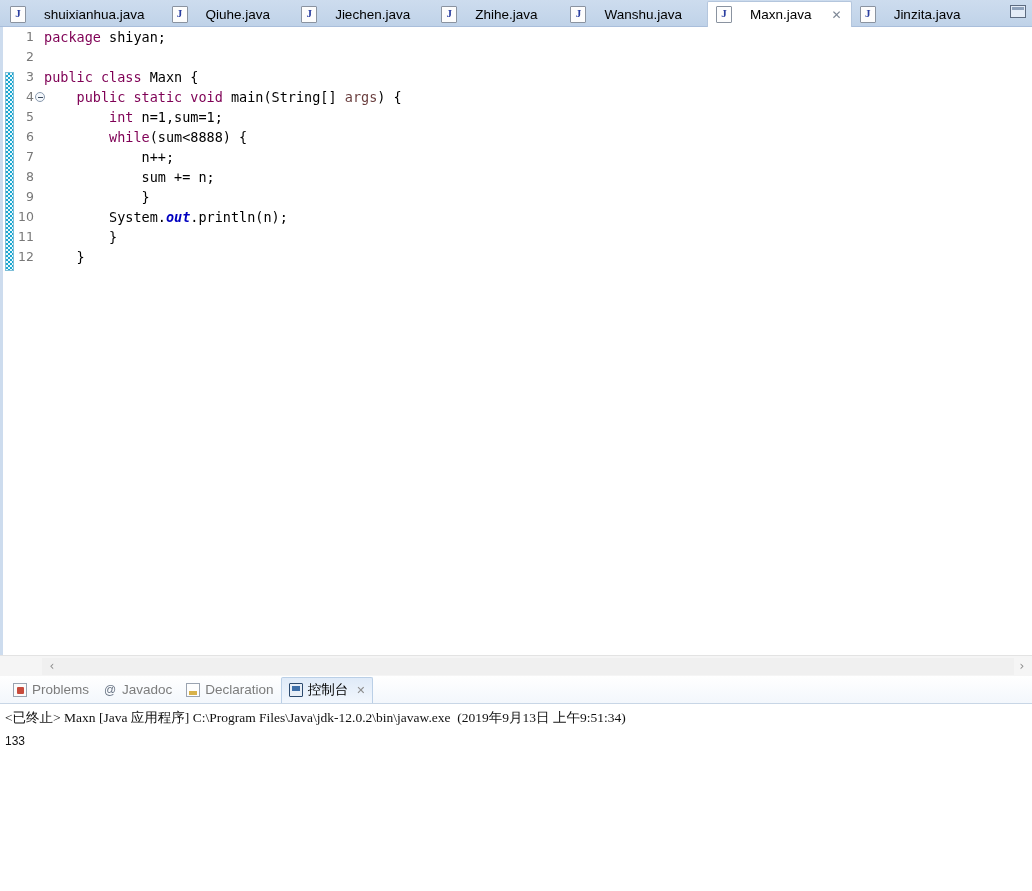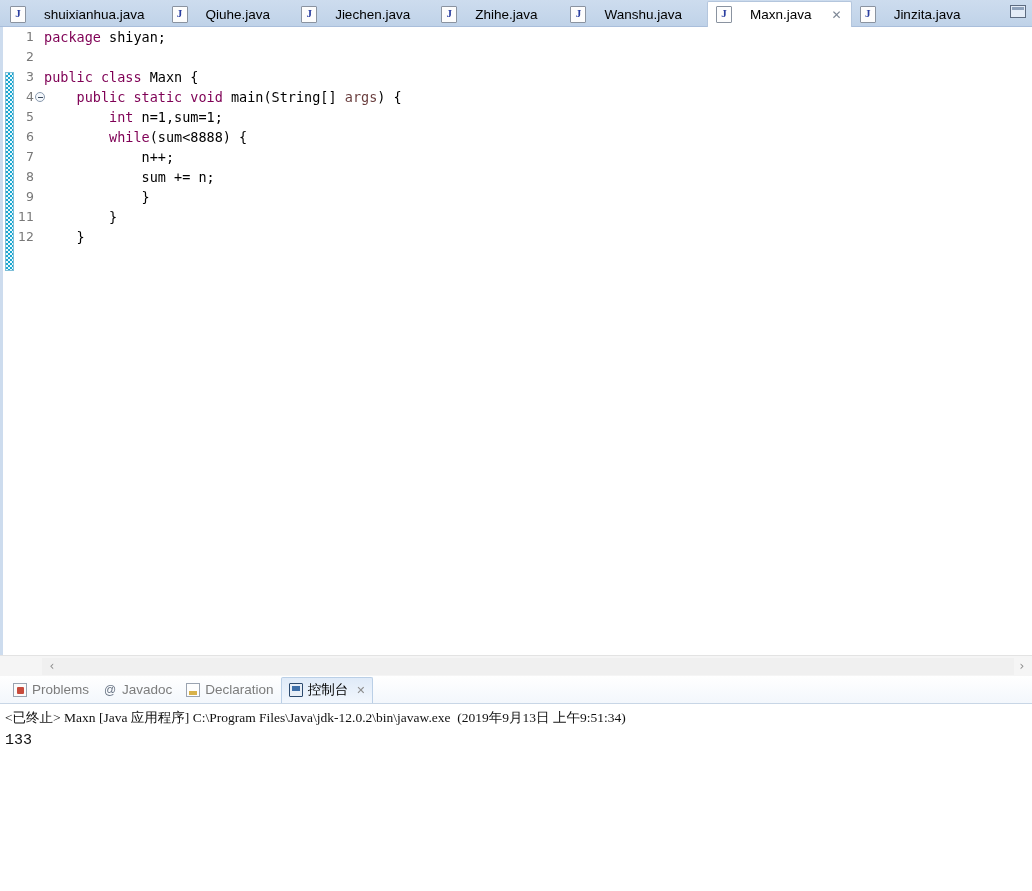--- a/index.html
+++ b/index.html
@@ -328,22 +328,22 @@
   }
   .console-header {
     font-family: Liberation Serif, serif;
     font-size: 13.5px;
     color: #111;
     line-height: 18px;
     white-space: pre;
     padding-left: 3px;
   }
   .console-out {
-    font-family: Liberation Mono, monospace;
-    font-size: 15px;
+    font-family: Liberation Sans, sans-serif;
+    font-size: 12px;
     color: #111;
     line-height: 20px;
     padding-left: 3px;
     padding-top: 4px;
     white-space: pre;
   }
 </style>
 </head>
 <body>
 
@@ -393,20 +393,21 @@
   <div class="code-area" id="code-lines">
       <div class="line"><span class="lineno">1</span><span class="code-text"><span class="kw">package</span><span class="plain"> shiyan;</span></span></div>
       <div class="line"><span class="lineno">2</span><span class="code-text"></span></div>
       <div class="line"><span class="lineno">3</span><span class="code-text"><span class="kw">public class</span><span class="plain"> Maxn {</span></span></div>
       <div class="line"><span class="lineno">4</span><span class="fold-icon"></span><span class="code-text"><span class="plain">    </span><span class="kw">public static void</span><span class="plain"> main(String[] </span><span class="prm">args</span><span class="plain">) {</span></span></div>
       <div class="line"><span class="lineno">5</span><span class="code-text"><span class="plain">        </span><span class="kw">int</span><span class="plain"> n=1,sum=1;</span></span></div>
       <div class="line"><span class="lineno">6</span><span class="code-text"><span class="plain">        </span><span class="kw">while</span><span class="plain">(sum&lt;8888) {</span></span></div>
       <div class="line"><span class="lineno">7</span><span class="code-text"><span class="plain">            n++;</span></span></div>
       <div class="line"><span class="lineno">8</span><span class="code-text"><span class="plain">            sum += n;</span></span></div>
       <div class="line"><span class="lineno">9</span><span class="code-text"><span class="plain">            }</span></span></div>
+      <div class="line"><span class="lineno">10</span><span class="code-text"><span class="plain">        System.</span><span class="fld">out</span><span class="plain">.println(n);</span></span></div>
       <div class="line"><span class="lineno">11</span><span class="code-text"><span class="plain">        }</span></span></div>
       <div class="line"><span class="lineno">12</span><span class="code-text"><span class="plain">    }</span></span></div>
     </div>
 </div>
 
 <div class="hscroll">
   <div class="hscroll-track"></div>
   <div class="scroll-arrow left">‹</div>
   <div class="scroll-arrow right">›</div>
 </div>

